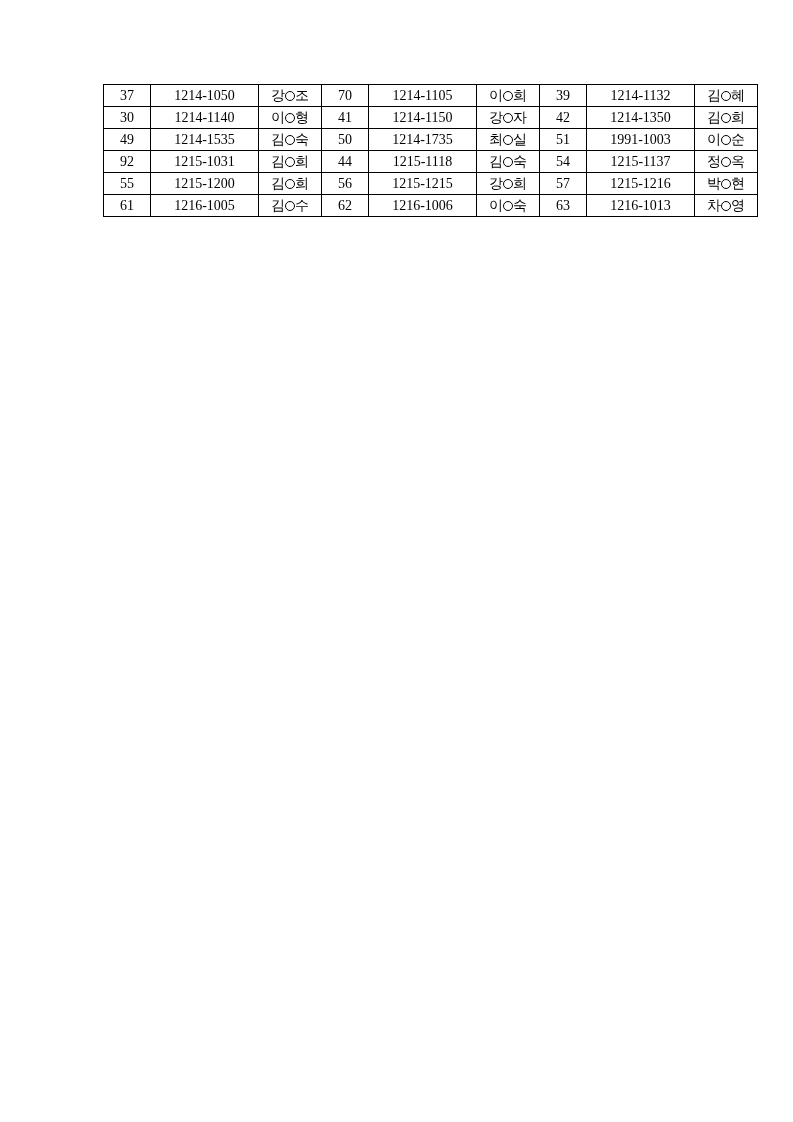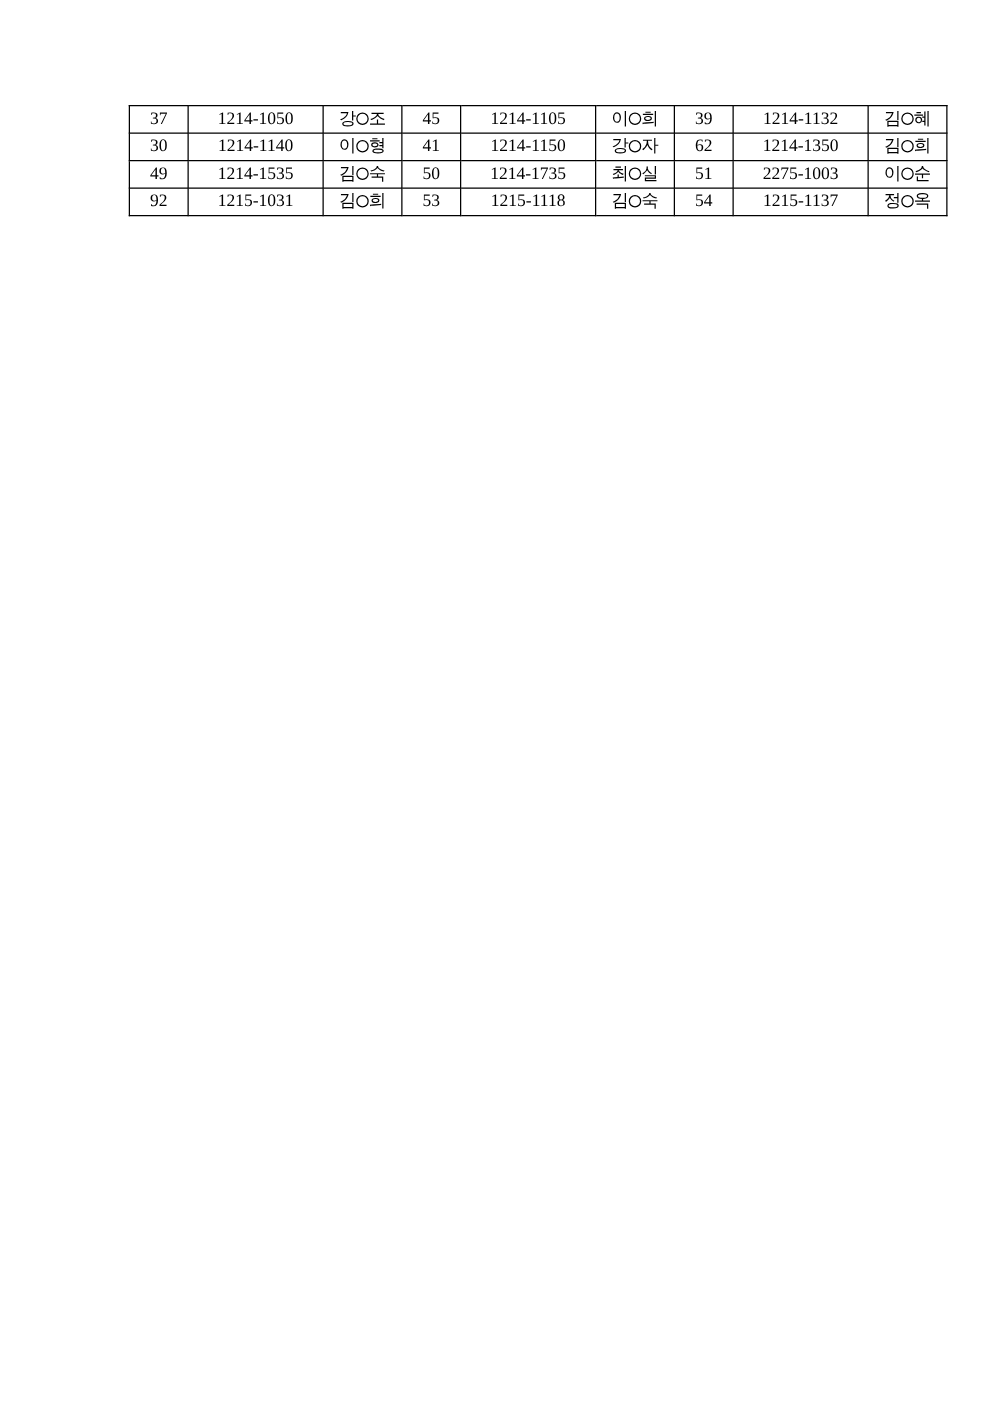--- a/index.html
+++ b/index.html
@@ -80,56 +80,78 @@
 <body>
 
 <div class="page">
   <div class="table-wrap">
     <table class="list-table">
       <tbody>
           <tr>
             <td class="col-no">37</td>
             <td class="col-id">1214-1050</td>
             <td class="col-name"><span class="nm">강</span><span class="mask"></span><span class="nm">조</span></td>
-            <td class="col-no">45</td>
+            <td class="col-no">70</td>
             <td class="col-id">1214-1105</td>
             <td class="col-name"><span class="nm">이</span><span class="mask"></span><span class="nm">희</span></td>
             <td class="col-no">39</td>
             <td class="col-id">1214-1132</td>
             <td class="col-name"><span class="nm">김</span><span class="mask"></span><span class="nm">혜</span></td>
           </tr>
           <tr>
             <td class="col-no">30</td>
             <td class="col-id">1214-1140</td>
             <td class="col-name"><span class="nm">이</span><span class="mask"></span><span class="nm">형</span></td>
             <td class="col-no">41</td>
             <td class="col-id">1214-1150</td>
             <td class="col-name"><span class="nm">강</span><span class="mask"></span><span class="nm">자</span></td>
-            <td class="col-no">62</td>
+            <td class="col-no">42</td>
             <td class="col-id">1214-1350</td>
             <td class="col-name"><span class="nm">김</span><span class="mask"></span><span class="nm">희</span></td>
           </tr>
           <tr>
             <td class="col-no">49</td>
             <td class="col-id">1214-1535</td>
             <td class="col-name"><span class="nm">김</span><span class="mask"></span><span class="nm">숙</span></td>
             <td class="col-no">50</td>
             <td class="col-id">1214-1735</td>
             <td class="col-name"><span class="nm">최</span><span class="mask"></span><span class="nm">실</span></td>
             <td class="col-no">51</td>
-            <td class="col-id">2275-1003</td>
+            <td class="col-id">1991-1003</td>
             <td class="col-name"><span class="nm">이</span><span class="mask"></span><span class="nm">순</span></td>
           </tr>
           <tr>
             <td class="col-no">92</td>
             <td class="col-id">1215-1031</td>
             <td class="col-name"><span class="nm">김</span><span class="mask"></span><span class="nm">희</span></td>
-            <td class="col-no">53</td>
+            <td class="col-no">44</td>
             <td class="col-id">1215-1118</td>
             <td class="col-name"><span class="nm">김</span><span class="mask"></span><span class="nm">숙</span></td>
             <td class="col-no">54</td>
             <td class="col-id">1215-1137</td>
             <td class="col-name"><span class="nm">정</span><span class="mask"></span><span class="nm">옥</span></td>
+          </tr>
+          <tr>
+            <td class="col-no">55</td>
+            <td class="col-id">1215-1200</td>
+            <td class="col-name"><span class="nm">김</span><span class="mask"></span><span class="nm">희</span></td>
+            <td class="col-no">56</td>
+            <td class="col-id">1215-1215</td>
+            <td class="col-name"><span class="nm">강</span><span class="mask"></span><span class="nm">희</span></td>
+            <td class="col-no">57</td>
+            <td class="col-id">1215-1216</td>
+            <td class="col-name"><span class="nm">박</span><span class="mask"></span><span class="nm">현</span></td>
+          </tr>
+          <tr>
+            <td class="col-no">61</td>
+            <td class="col-id">1216-1005</td>
+            <td class="col-name"><span class="nm">김</span><span class="mask"></span><span class="nm">수</span></td>
+            <td class="col-no">62</td>
+            <td class="col-id">1216-1006</td>
+            <td class="col-name"><span class="nm">이</span><span class="mask"></span><span class="nm">숙</span></td>
+            <td class="col-no">63</td>
+            <td class="col-id">1216-1013</td>
+            <td class="col-name"><span class="nm">차</span><span class="mask"></span><span class="nm">영</span></td>
           </tr>
         </tbody>
     </table>
   </div>
 </div>
 
 </body></html>

